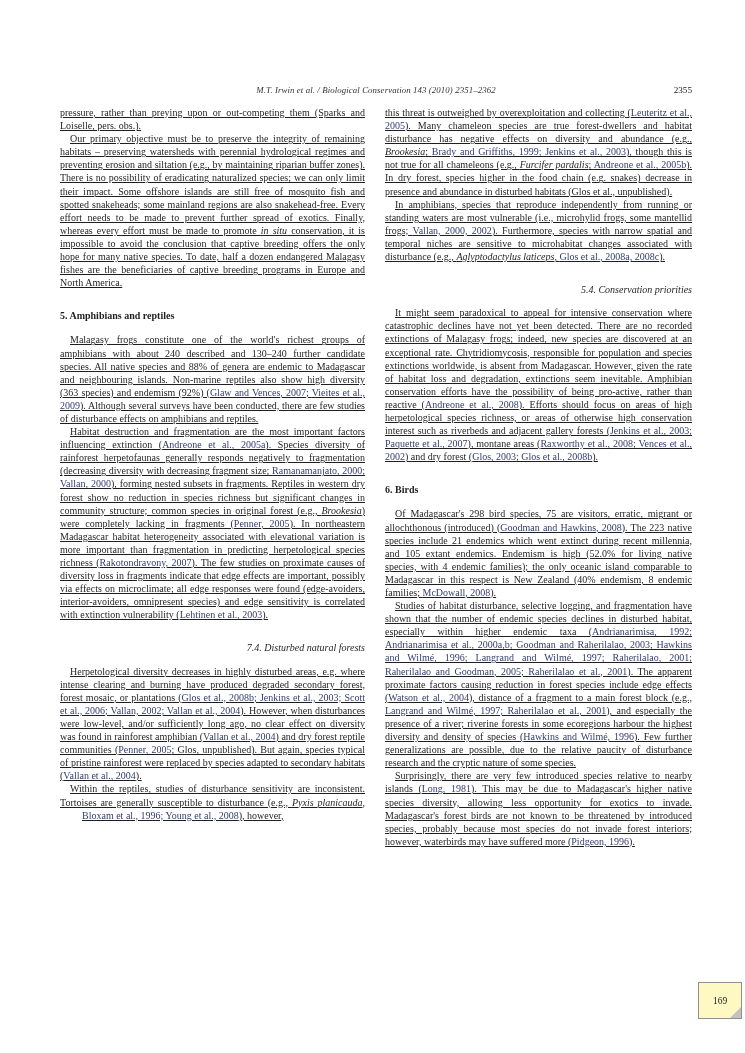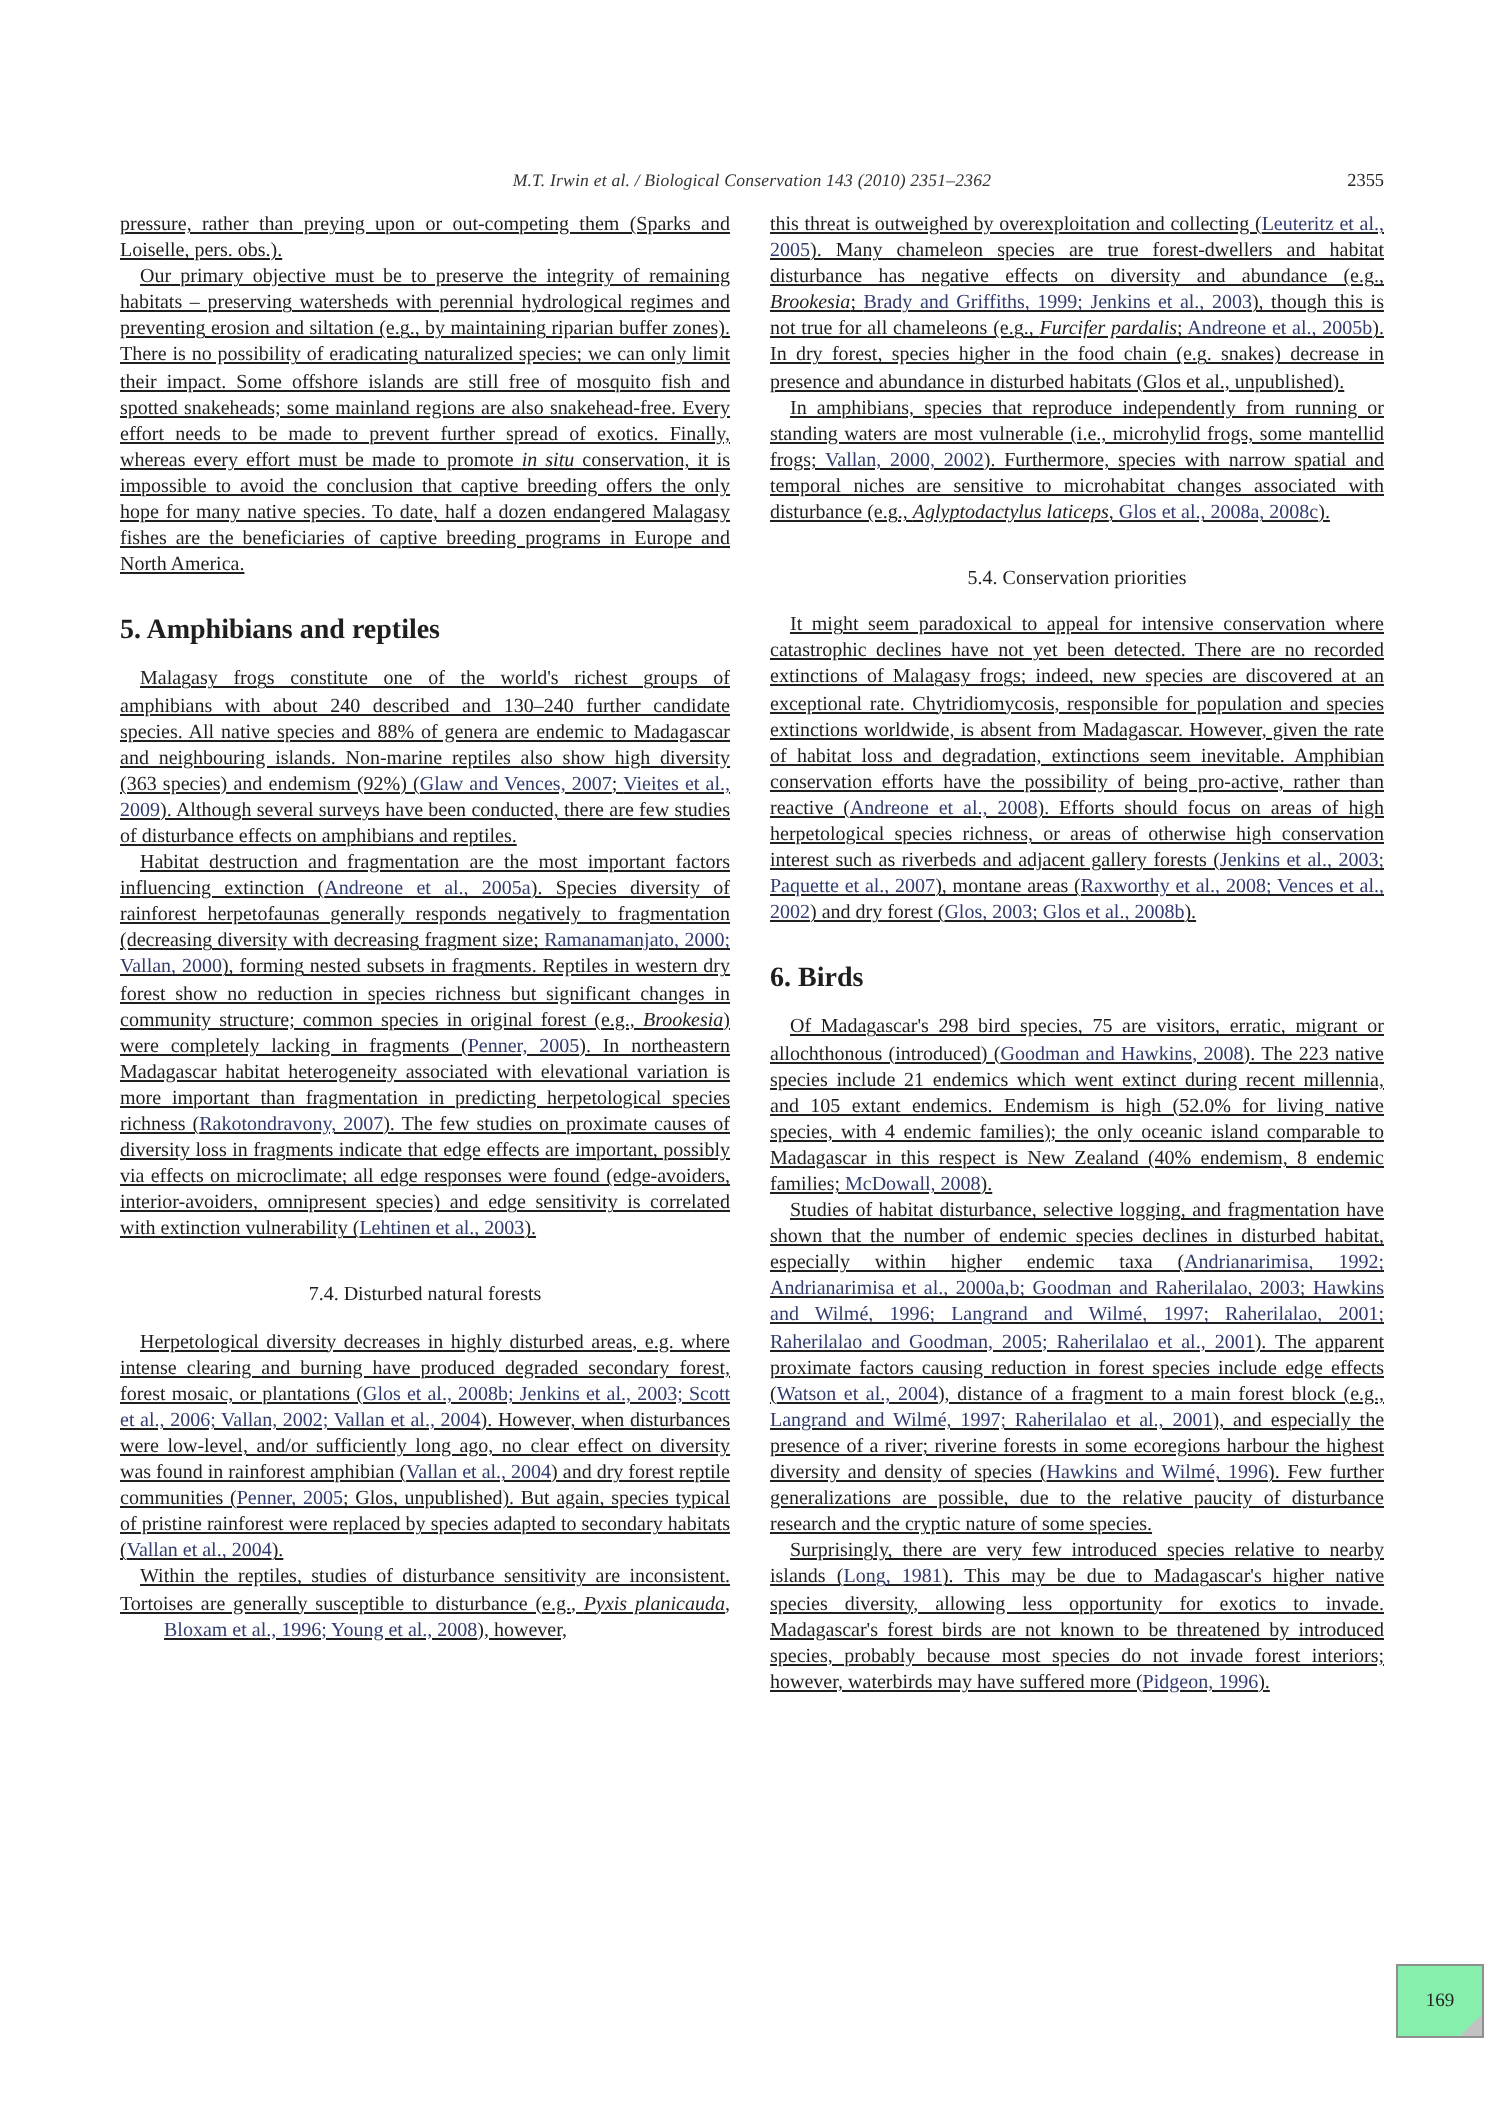--- a/index.html
+++ b/index.html
@@ -13,28 +13,28 @@
     letter-spacing:0.1px;
   }
   .page-number{
     position:absolute;right:0;top:0;font-size:9.2px;color:#222;font-style:normal;
   }
   .col{position:absolute;top:106px;font-size:10px;line-height:13.1px;text-align:justify;}
   .col-left{left:60px;width:305px;}
   .col-right{left:385px;width:307px;}
   .para{margin:0;text-decoration:underline;}
   .para.ind{text-indent:10px;}
-  .h2{font-weight:bold;font-size:14px;margin:20px 0 11px;text-align:left;}
-  .h3{font-size:10px;margin:20px 0 10px;text-align:center;}
+  .h2{font-weight:bold;font-size:10px;margin:20px 0 11px;text-align:left;}
+  .h3{font-style:italic;font-size:10px;margin:20px 0 10px;text-align:right;}
   .run-n{color:#1f1f1f;}
   .run-i{color:#1f1f1f;font-style:italic;}
   .run-l{cursor:pointer;}
   .note-marker{
     position:absolute;left:698px;top:982px;width:42px;height:35px;
-    border:1px solid #8f8f8f;background:#86efac;
+    border:1px solid #8f8f8f;background:#fef9c3;
     display:flex;align-items:center;justify-content:center;
     font-size:9.5px;color:#222;
   }
   .note-fold{
     position:absolute;right:0;bottom:0;width:0;height:0;
     border-style:solid;border-width:0 0 11px 11px;
     border-color:transparent transparent #c2c2c2 transparent;
   }
 </style>
 </head>

